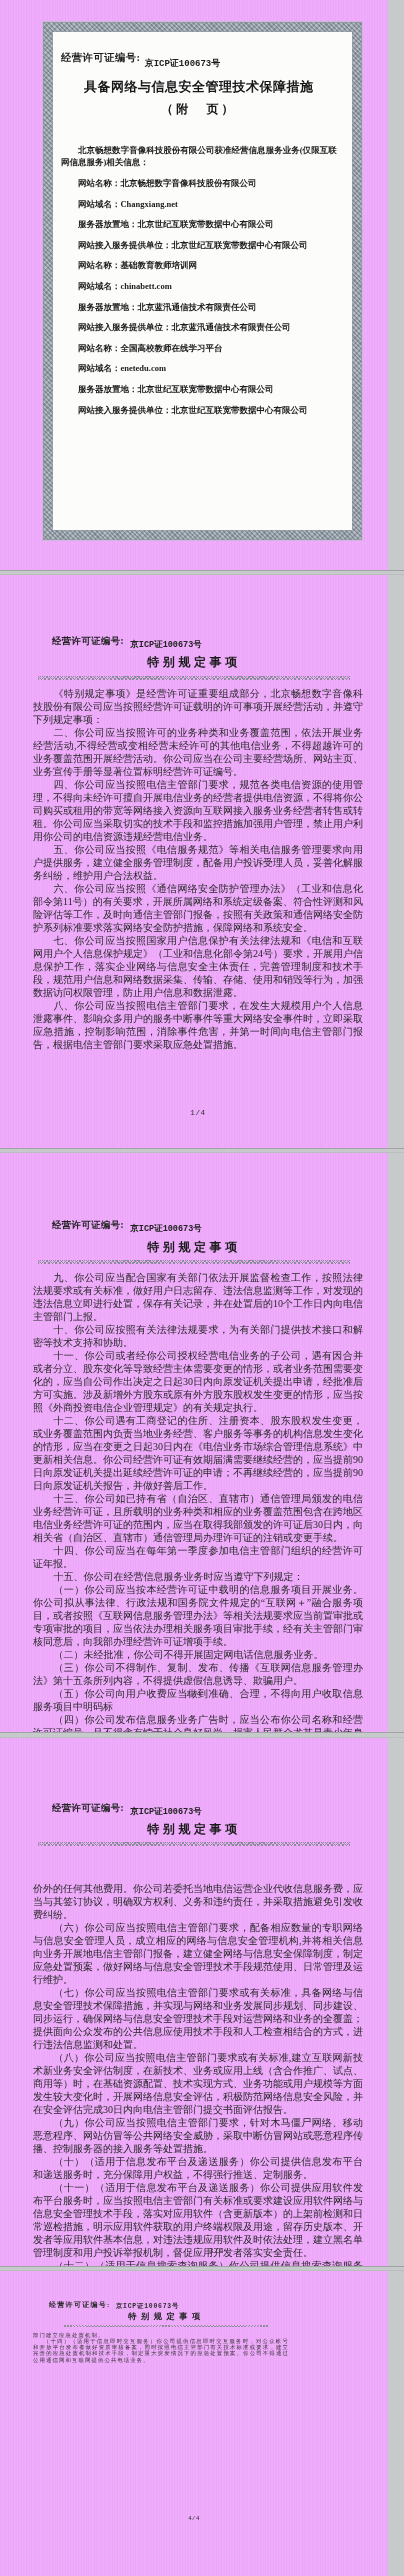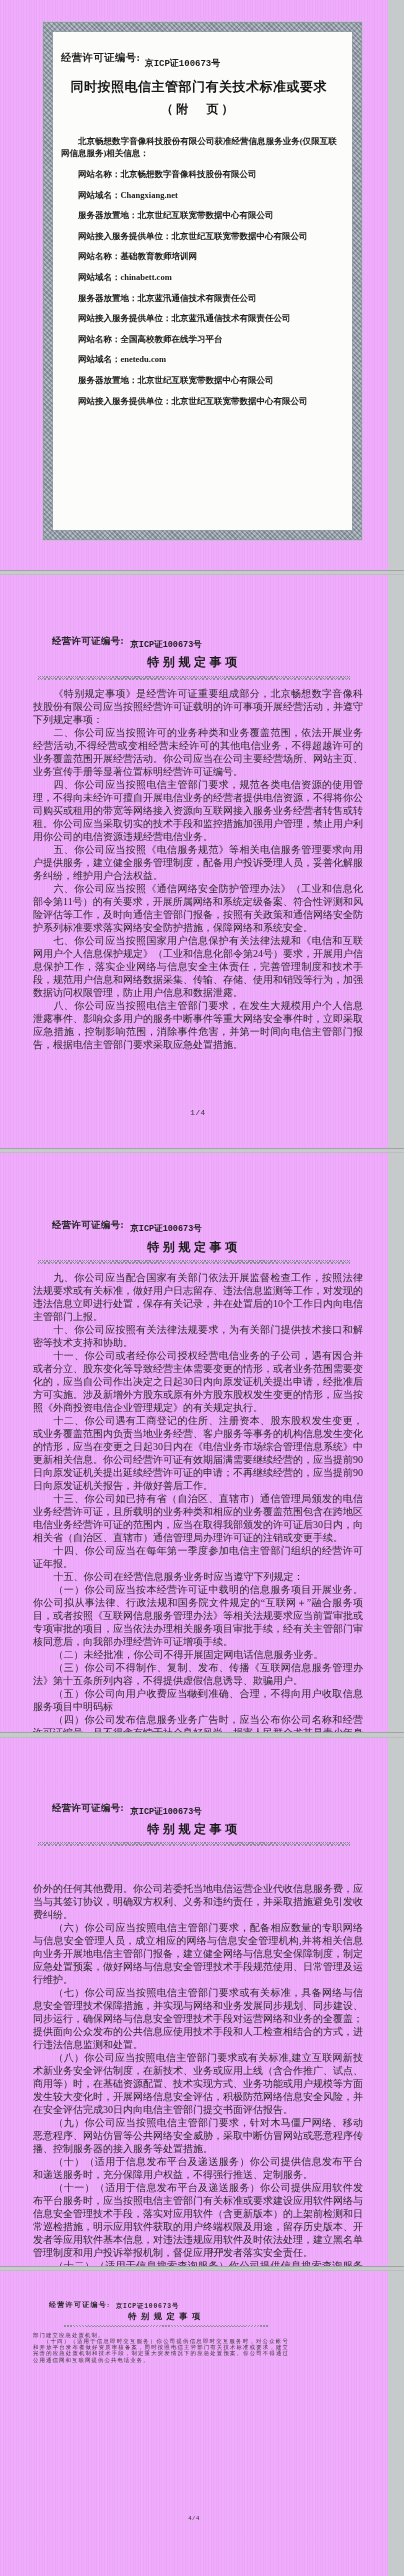--- a/index.html
+++ b/index.html
@@ -44,21 +44,21 @@
     position:absolute;inset:9.8px;
     background:#fcfcfb;
     box-shadow:0 0 0 0.5px #939ba3;
   }
   .cert-content{position:absolute;inset:10.3px 15.5px 10.3px 8.2px;}
   .cert-head{margin-top:9.3px;}
   .cert-no-label{font-size:10.3px;font-weight:600;letter-spacing:0.5px;color:#1e1e1e;}
   .cert-no{display:inline-block;transform:translateY(4.6px);margin-left:2.1px;font-size:9px;font-weight:600;color:#1e1e1e;font-family:"Liberation Mono","DejaVu Sans Mono",monospace;letter-spacing:0;}
   .cert-title{margin-top:12.4px;text-align:center;font-size:13px;font-weight:700;letter-spacing:0.5px;color:#171717;}
   .cert-sub{margin-top:5.2px;text-align:center;font-size:12px;font-weight:700;letter-spacing:3.1px;color:#171717;}
-  .cert-body{margin-top:17px;font-size:8.5px;line-height:12.4px;font-weight:600;color:#202020;}
+  .cert-body{margin-top:26px;font-size:8.5px;line-height:12.4px;font-weight:600;color:#202020;}
   .cert-body p{margin:0 0 8.2px;text-indent:2em;text-align:justify;}
 
   
   .sp-page .sp-head{margin-left:52px;}
   #page2{height:573px;} #page2 .sp-head{padding-top:60px;}
   #page3{height:579px;} #page3 .sp-head{padding-top:66px;}
   #page4{height:528px;} #page4 .sp-head{padding-top:64px;}
   .sp-no-label{font-size:9.3px;font-weight:700;letter-spacing:0.5px;color:#222;}
   .sp-no{display:inline-block;transform:translateY(3.1px);margin-left:4.1px;font-size:8.5px;font-weight:600;color:#222;font-family:"Liberation Mono","DejaVu Sans Mono",monospace;}
   .sp-title{margin-top:6.2px;text-align:center;font-size:12px;font-weight:700;letter-spacing:3.6px;color:#1b1b1b;}
@@ -97,21 +97,21 @@
 <body>
 
 <div class="page" id="page1">
   <div class="frame">
     <div class="frame-inner">
       <div class="cert-content">
         <div class="cert-head">
           <span class="cert-no-label">经营许可证编号:</span>
           <span class="cert-no">京ICP证100673号</span>
         </div>
-        <div class="cert-title">同时按照电信主管部门有关技术标准或要求</div>
+        <div class="cert-title">具备网络与信息安全管理技术保障措施</div>
         <div class="cert-sub">（附　页）</div>
         <div class="cert-body">
           <p>北京畅想数字音像科技股份有限公司获准经营信息服务业务(仅限互联网信息服务)相关信息：</p>
           <div>
               <p>网站名称：北京畅想数字音像科技股份有限公司</p>
               <p>网站域名：Changxiang.net</p>
               <p>服务器放置地：北京世纪互联宽带数据中心有限公司</p>
               <p>网站接入服务提供单位：北京世纪互联宽带数据中心有限公司</p>
               <p>网站名称：基础教育教师培训网</p>
               <p>网站域名：chinabett.com</p>

